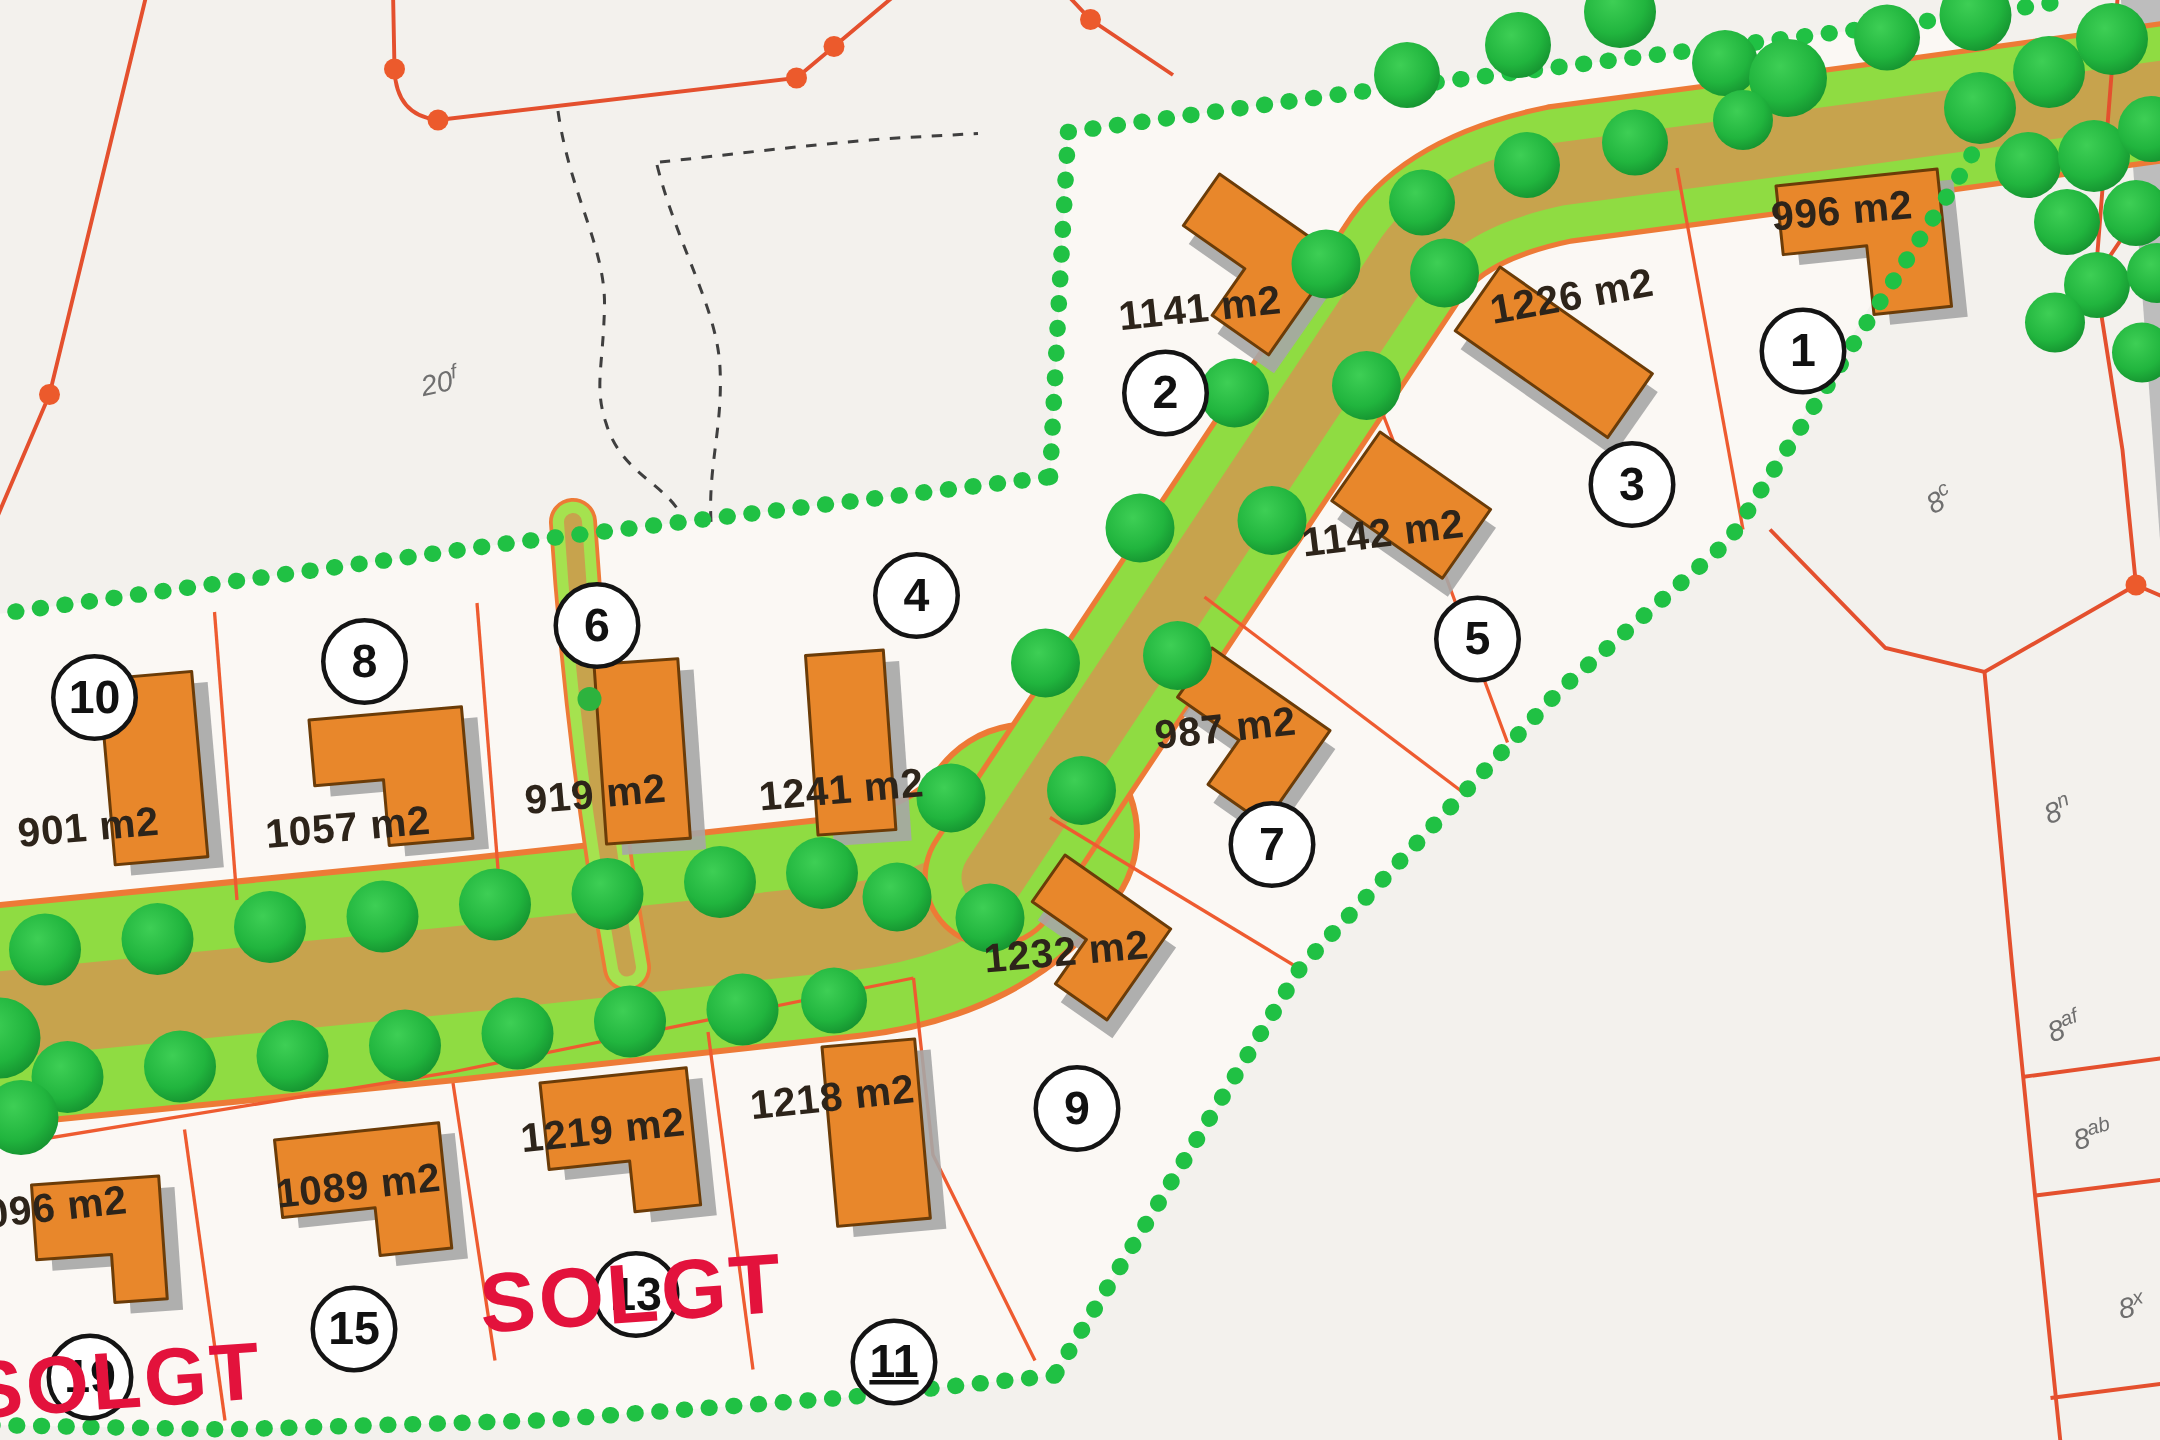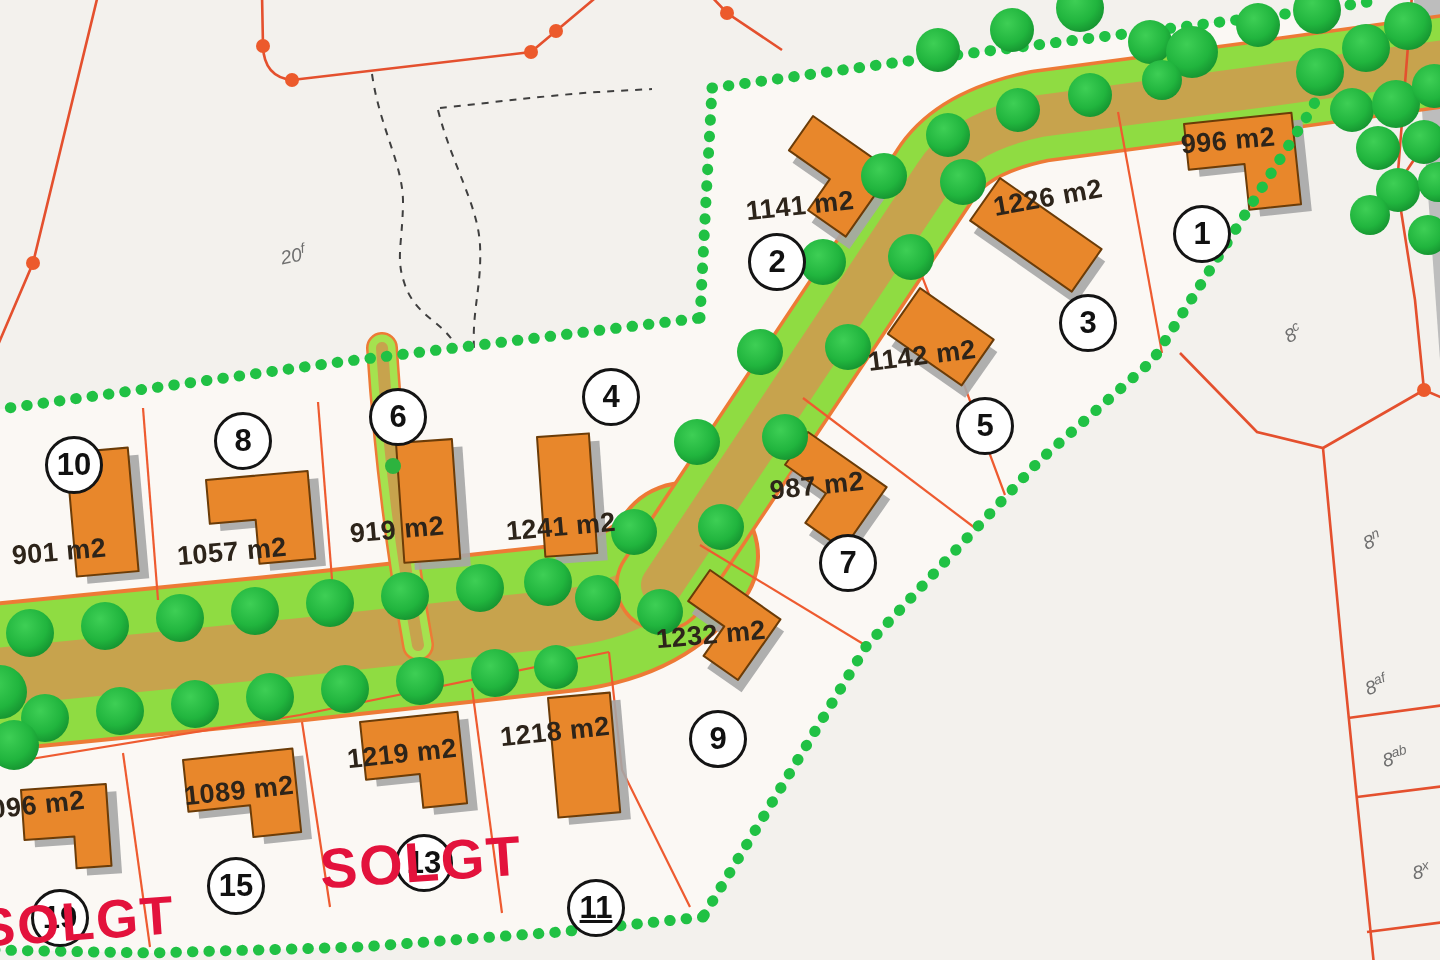--- a/index.html
+++ b/index.html
@@ -243,21 +243,21 @@
 
   <div class="lotcirc" style="left:1202px;top:234px;">1</div>
   <div class="lotcirc" style="left:777px;top:262px;">2</div>
   <div class="lotcirc" style="left:1088px;top:323px;">3</div>
   <div class="lotcirc" style="left:611px;top:397px;">4</div>
   <div class="lotcirc" style="left:985px;top:426px;">5</div>
   <div class="lotcirc" style="left:398px;top:417px;">6</div>
   <div class="lotcirc" style="left:848px;top:563px;">7</div>
   <div class="lotcirc" style="left:243px;top:441px;">8</div>
   <div class="lotcirc" style="left:718px;top:739px;">9</div>
-  <div class="lotcirc" style="left:74px;top:465px;text-align:right;">10</div>
+  <div class="lotcirc" style="left:63px;top:465px;text-align:right;">10</div>
   <div class="lotcirc" style="left:596px;top:908px;text-decoration:underline;">11</div>
   <div class="lotcirc" style="left:424px;top:863px;">13</div>
   <div class="lotcirc" style="left:236px;top:886px;">15</div>
   <div class="lotcirc" style="left:60px;top:918px;">19</div>
 
   <div class="sold" style="left:421px;top:862px;">SOLGT</div>
   <div class="sold" style="left:77px;top:921px;font-size:54px;">SOLGT</div>
 
   <div class="plabel" style="left:293px;top:255px;transform:translate(-50%,-50%) rotate(-12deg);"><span>20</span><sup>f</sup></div>
   <div class="plabel" style="left:1293px;top:333px;transform:translate(-50%,-50%) rotate(-30deg);"><span>8</span><sup>c</sup></div>

